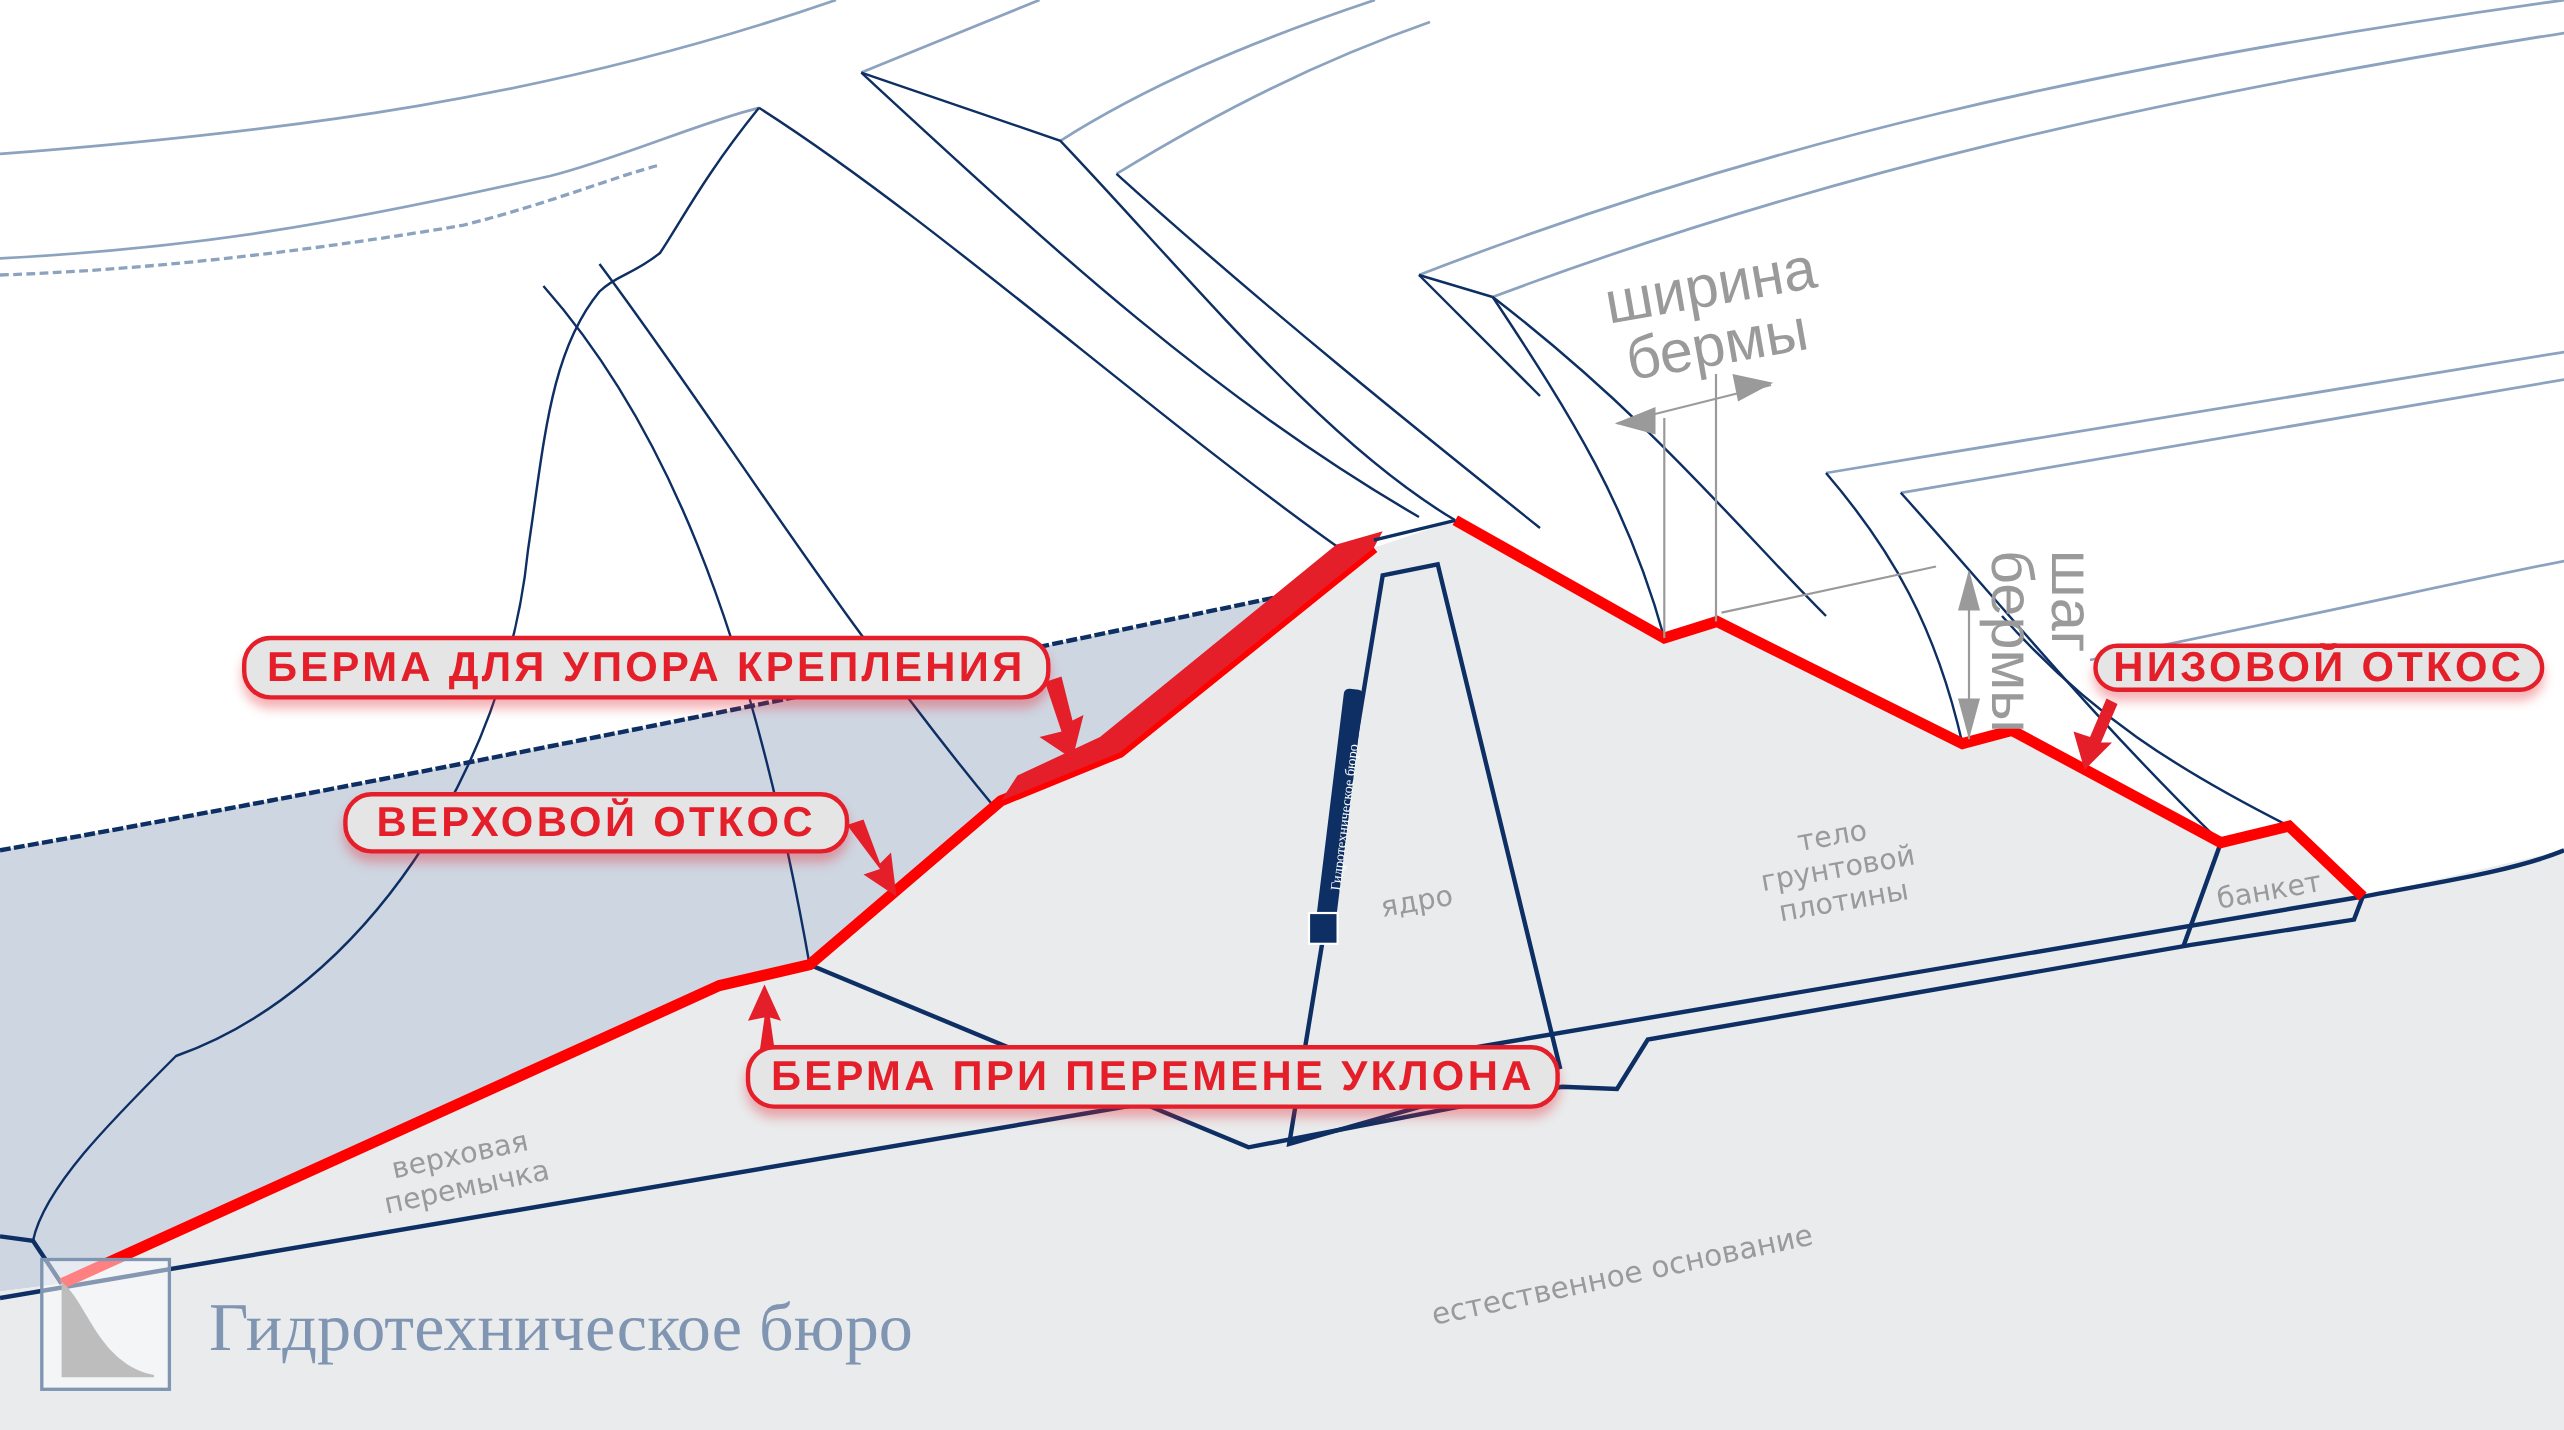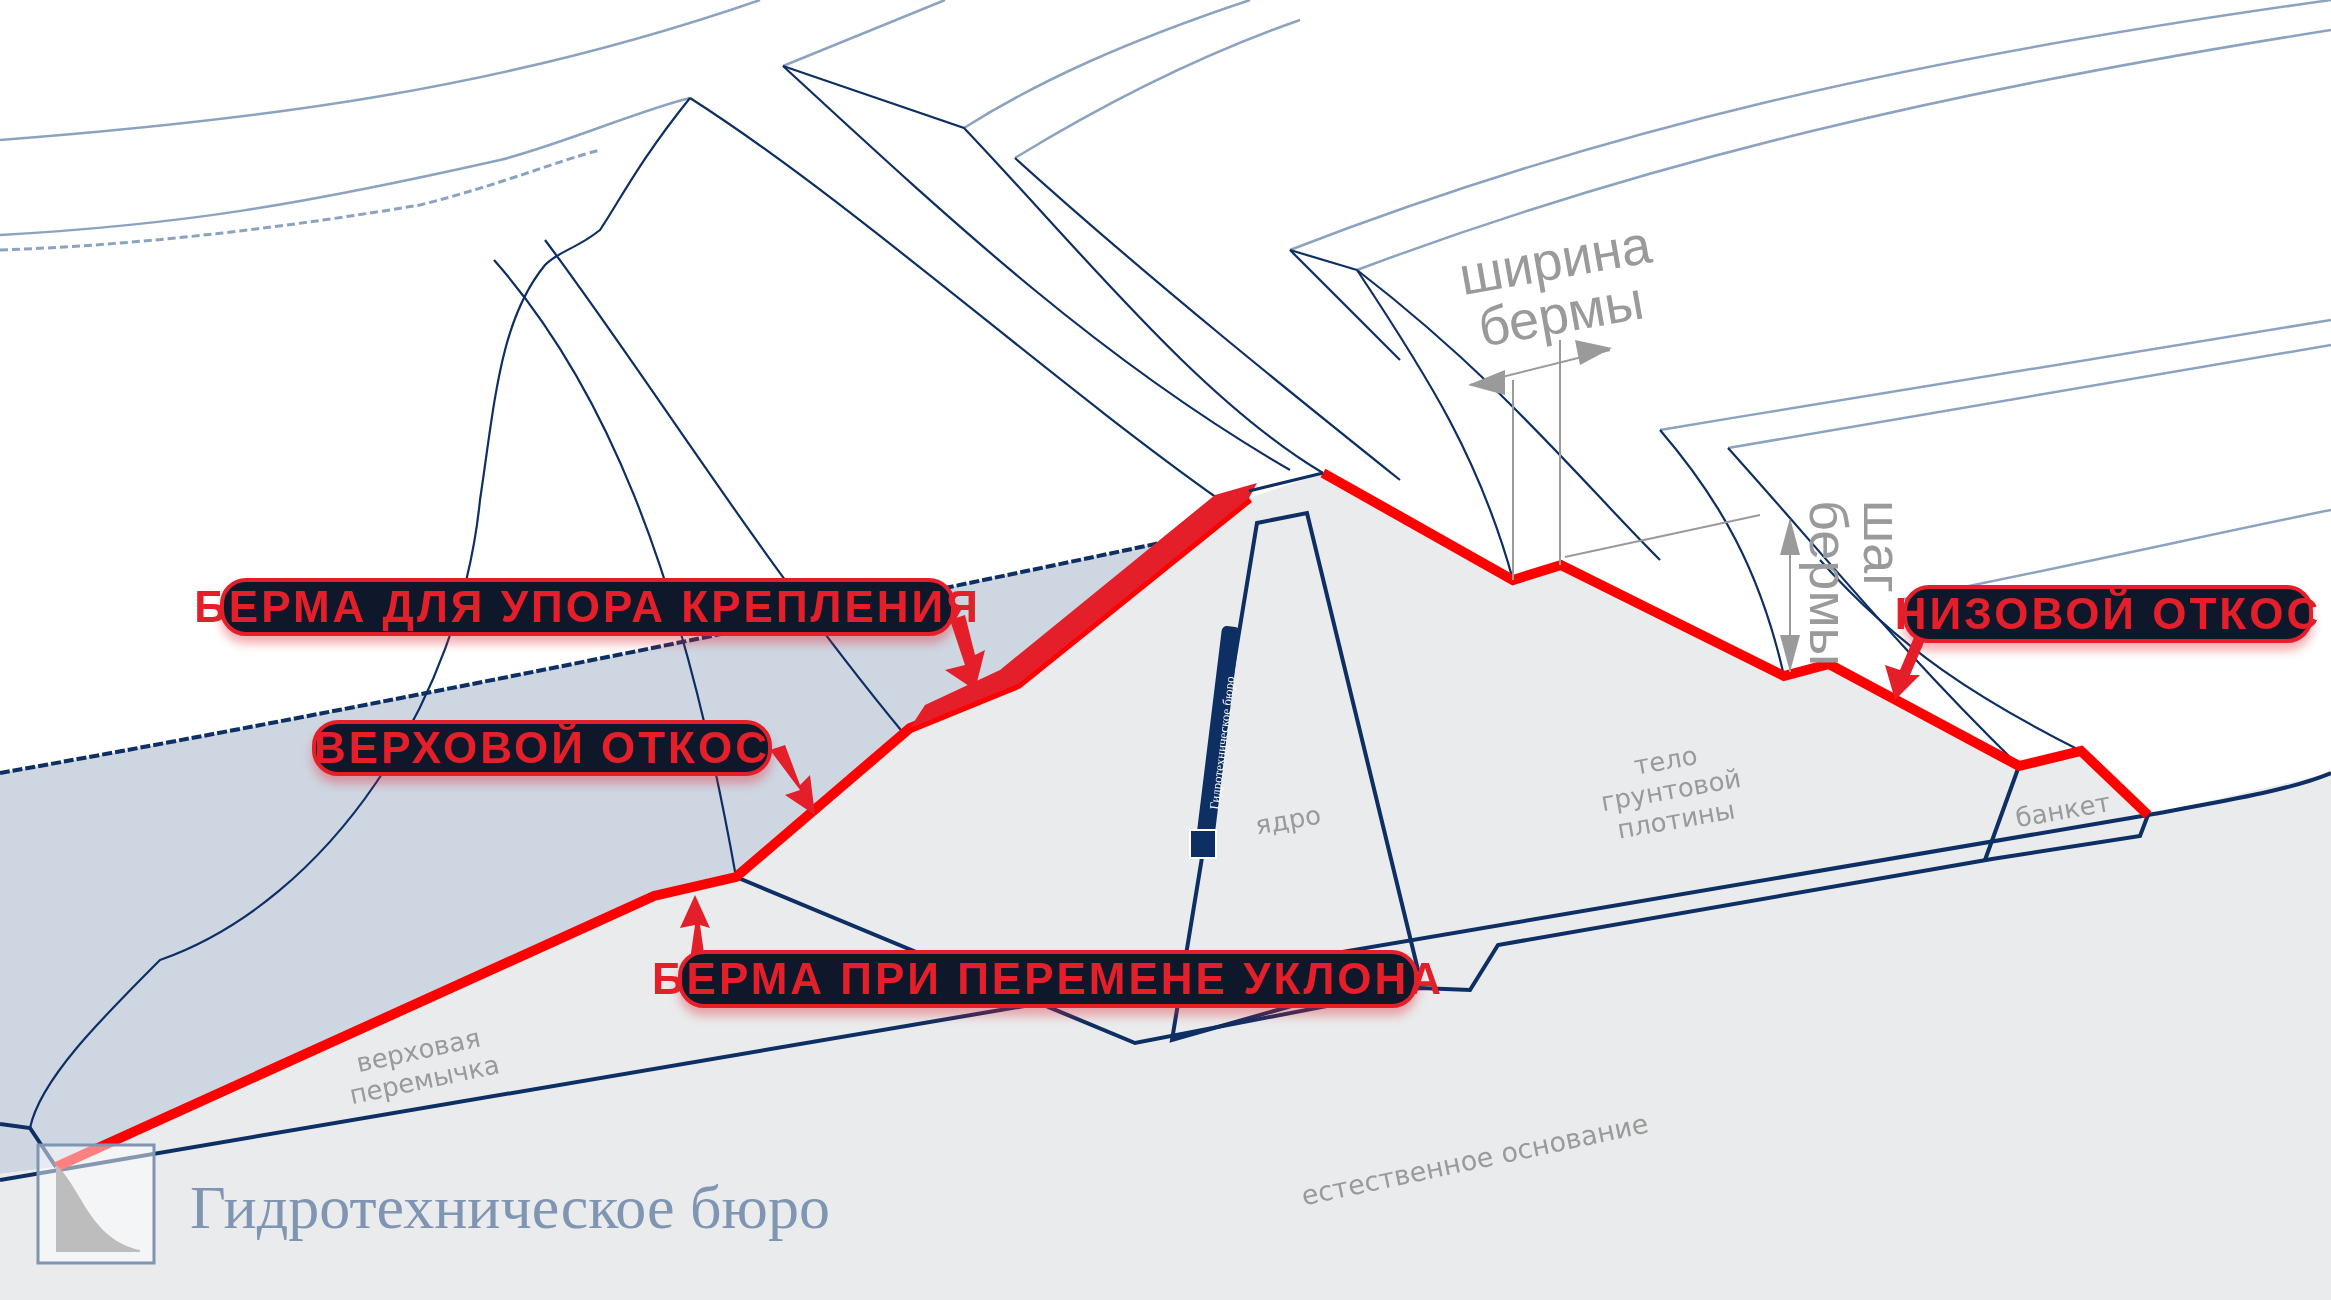--- a/index.html
+++ b/index.html
@@ -1,23 +1,23 @@
 <!DOCTYPE html>
 <html><head>
 <meta charset="utf-8">
 <style>
   html, body { margin:0; padding:0; background:#ffffff; }
   body { width:2331px; height:1300px; overflow:hidden; position:relative; font-family:"Liberation Sans", sans-serif; }
   #diagram { position:absolute; left:0; top:0; width:2331px; height:1300px; }
   .label-box {
-    position:absolute; background:#0f172a; border:4px solid #e41f2a; border-radius:26px;
+    position:absolute; background:#e5e5e5; border:4px solid #e41f2a; border-radius:26px;
     box-shadow: 0 8px 10px rgba(228,31,42,0.35);
     display:flex; align-items:center; justify-content:center;
     color:#e41f2a; font-family:"Liberation Sans", sans-serif; font-weight:bold;
-    font-size:44px; letter-spacing:3px; box-sizing:border-box; white-space:nowrap;
+    font-size:38px; letter-spacing:3px; box-sizing:border-box; white-space:nowrap;
   }
   .zone-label { position:absolute; color:#9a9a9a; font-family:"DejaVu Sans", sans-serif; font-size:26px; line-height:30px; text-align:center; white-space:nowrap; }
   .dim-label { position:absolute; color:#9a9a9a; font-family:"Liberation Sans", sans-serif; font-size:54px; line-height:54px; white-space:nowrap; }
   .logo-text { position:absolute; color:#7f95b2; font-family:"Liberation Serif", serif; font-size:62px; white-space:nowrap; }
 </style>
 </head>
 <body>
 
 <svg id="diagram" viewBox="0 0 2331 1300" xmlns="http://www.w3.org/2000/svg">
 
@@ -109,21 +109,21 @@
 
 <div class="label-box" style="left:220px;top:578px;width:735px;height:58px;">
   <span>БЕРМА ДЛЯ УПОРА КРЕПЛЕНИЯ</span>
 </div>
 <div class="label-box" style="left:312px;top:720px;width:460px;height:56px;">
   <span>ВЕРХОВОЙ ОТКОС</span>
 </div>
 <div class="label-box" style="left:678px;top:950px;width:740px;height:58px;justify-content:center;">
   <span>БЕРМА ПРИ ПЕРЕМЕНЕ УКЛОНА</span>
 </div>
-<div class="label-box" style="left:1903px;top:585px;width:410px;height:58px;">
+<div class="label-box" style="left:1903px;top:585px;width:410px;height:44px;">
   <span>НИЗОВОЙ ОТКОС</span>
 </div>
 
 <div class="dim-label" style="left:1455px;top:250px;transform:rotate(-10deg);transform-origin:left top;">
   <div>ширина</div>
   <div style="margin-left:10px;">бермы</div>
 </div>
 <div class="dim-label" style="left:1910px;top:500px;transform:rotate(90deg);transform-origin:left top;">
   <div>шаг</div>
   <div>бермы</div>

